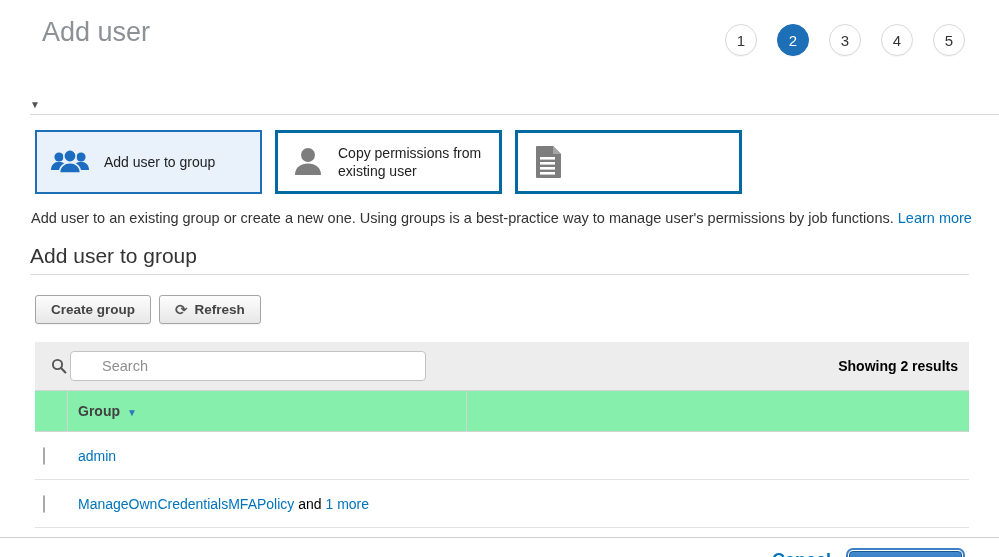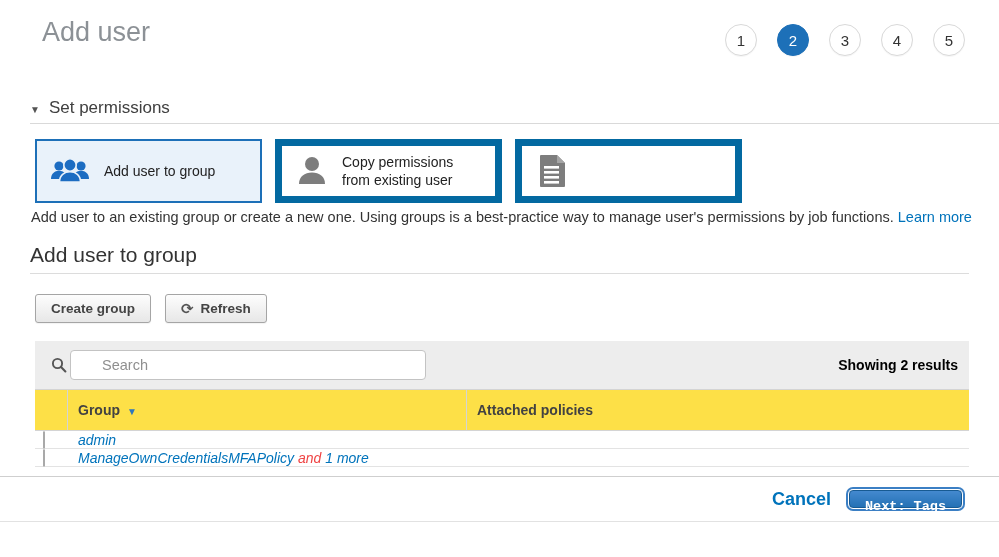--- a/index.html
+++ b/index.html
@@ -18,62 +18,62 @@
           display:flex; align-items:center; justify-content:center;
           font-size:15px; color:#333; }
   .step.active { background:#1d70b8; border-color:#1d70b8; color:#fff; }
   
   .section-head { margin:42px 0 0 30px; padding-bottom:5px;
                   border-bottom:1px solid #d9d9d9;
                   font-size:17px; color:#404040; display:flex; align-items:center; gap:9px; }
   .caret { font-size:10px; color:#545454; transform:translateY(1px); }
   
   .perm-cards { display:flex; gap:13px; margin:15px 0 0 35px; }
-  .perm-card { width:227px; height:64px; background:#fff; border:7px solid #0369a1;
+  .perm-card { width:227px; height:64px; background:#fff; border:3px solid #0369a1;
                display:flex; align-items:center; padding:4px 13px; gap:13px; cursor:pointer; }
   .perm-card.selected { border:2px solid #1d70b8; background:#e9f2fa; padding:0 12px; }
   .perm-card .label { font-size:14px; color:#222; line-height:1.3; max-width:160px; }
   .card-icon { flex:0 0 auto; display:flex; align-items:center; justify-content:center; }
   
-  .perm-desc { margin:6px 0 0 31px; font-size:14.5px; color:#333; }
+  .perm-desc { margin:16px 0 0 31px; font-size:14.5px; color:#333; }
   a.link { color:#0073bb; text-decoration:none; cursor:pointer; }
   
   .group-head { margin:18px 30px 0 30px; padding-bottom:6px; border-bottom:1px solid #dcdcdc;
                 font-size:21px; font-weight:400; color:#333; }
-  .btn-row { display:flex; gap:14px; margin:20px 0 0 35px; }
+  .btn-row { display:flex; gap:8px; margin:20px 0 0 35px; }
   .aws-btn { height:29px; padding:0 15px; font-family:inherit; font-size:13.5px; font-weight:bold;
              color:#444; background:linear-gradient(#fdfdfd,#e7e7e7);
              border:1px solid #a5a5a5; border-radius:3px; cursor:pointer;
              display:inline-flex; align-items:center; gap:7px;
              box-shadow:0 1px 1px rgba(0,0,0,.05); }
   .refresh-glyph { font-size:15px; font-weight:bold; color:#555; line-height:1; }
   
   .table-wrap { width:934px; margin:18px 0 0 35px; font-size:14px; }
   .table-toolbar { background:#ededed; height:48px; display:flex; align-items:center;
                    padding:0 9px 0 7px; }
   .search-box { position:relative;padding-left:28px; }
   .search-box input { width:356px; height:30px; border:1px solid #c3c3c3; border-radius:4px;
                       background:#fff; padding:0 10px 0 31px; font-family:inherit;
                       font-size:14.5px; color:#333; outline:none; }
   .search-box input::placeholder { color:#8f8f8f; }
   .search-icon { position:absolute; left:9px; top:7px; }
   .results-count { margin-left:auto; font-weight:bold; color:#000000; font-size:14px; padding-right:2px; }
   .tbl-header { display:grid; grid-template-columns:33px 399px 1fr; align-items:center;
-                background:#fde047; border-top:1px solid #d4d4d4; border-bottom:1px solid #d4d4d4;
+                background:#86efac; border-top:1px solid #d4d4d4; border-bottom:1px solid #d4d4d4;
                 height:42px; font-weight:bold; color:#424242; }
   .tbl-header .cell { height:100%; display:flex; align-items:center; }
   .tbl-header .cell-cb, .tbl-header .cell-group { border-right:1px solid #d4d4d4; }
   .cell-group { padding-left:10px; gap:7px; }
   .cell-policies { padding-left:10px; }
   .sort-caret { font-size:10px; color:#2e77bc; transform:translateY(1px); }
   .tbl-row { display:grid; grid-template-columns:33px 399px 1fr; align-items:center;
-             height:18px; border-bottom:1px solid #e3e3e3; background:#fff;font-style:italic; }
+             height:48px; border-bottom:1px solid #e3e3e3; background:#fff; }
   .cb { width:16px; height:16px; border:1px solid #a9a9a9; border-radius:3px; background:#fdfdfd;
         margin-left:8px; cursor:pointer; }
-  .row-joiner { color:#ef4444; }
+  .row-joiner { color:#000000; }
   
   .footer { margin-top:9px; border-top:1px solid #cfcfcf; border-bottom:1px solid #e2e2e2;
             height:46px; display:flex; align-items:center; justify-content:flex-end;
             gap:18px; padding-right:34px; background:#fff; }
   .cancel-link { font-size:18px; font-weight:bold; color:#0073bb; cursor:pointer; }
   .btn-secondary { height:29px; padding:0 17px; font-size:13.5px; }
   .btn-primary { height:14px; padding:8px 15px; font-family:Liberation Mono, monospace; font-size:13.5px; font-weight:bold;
                  color:#fff; background:linear-gradient(#4489cf,#2471b5);
                  border:1px solid #175a92; border-radius:4px; cursor:pointer;
                  box-shadow:0 0 0 1px #fff, 0 0 0 3px #3b7fc4; margin-right:3px; }
@@ -87,21 +87,20 @@
     <div class="step">1</div>
     <div class="step active">2</div>
     <div class="step">3</div>
     <div class="step">4</div>
     <div class="step">5</div>
   </div>
 </div>
 
 <div class="section-head">
   <span class="caret">▼</span>
-  <span>Set permissions</span>
 </div>
 
 <div class="perm-cards">
   <div class="perm-card selected">
     <span class="card-icon">
       <svg width="42" height="30" viewBox="0 0 42 30">
         <g fill="#1c6dc2">
           <circle cx="10" cy="10" r="4.6"></circle>
           <path d="M2 23c0-5.2 3.6-8.2 8-8.2s8 3 8 8.2z"></path>
           <circle cx="32" cy="10" r="4.6"></circle>
@@ -171,23 +170,20 @@
     </div>
     <span class="results-count">Showing 2 results</span>
   </div>
 
   <div class="tbl-header">
     <div class="cell cell-cb"></div>
     <div class="cell cell-group">
       <span>Group</span>
       <span class="sort-caret">▼</span>
     </div>
-    <div class="cell cell-policies">
-      <span>Attached policies</span>
-    </div>
   </div>
 
   <div class="tbl-row">
     <div><span class="cb"></span></div>
     <div class="cell-group"><a class="link">admin</a></div>
   </div>
 
   <div class="tbl-row">
     <div><span class="cb"></span></div>
     <div class="cell-policies">

